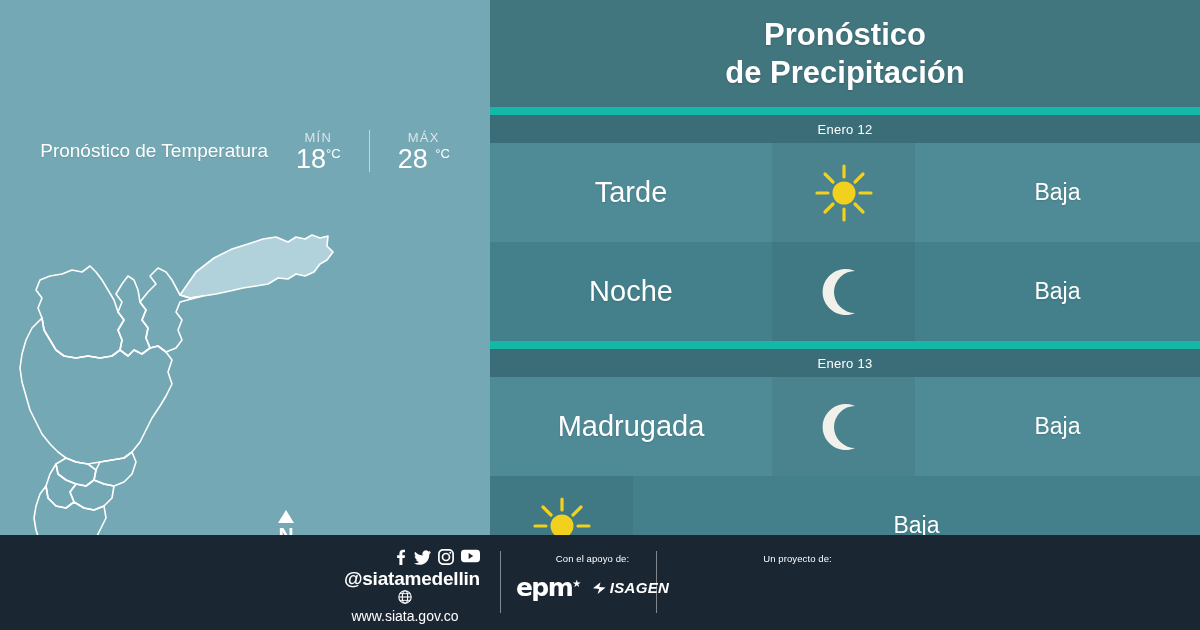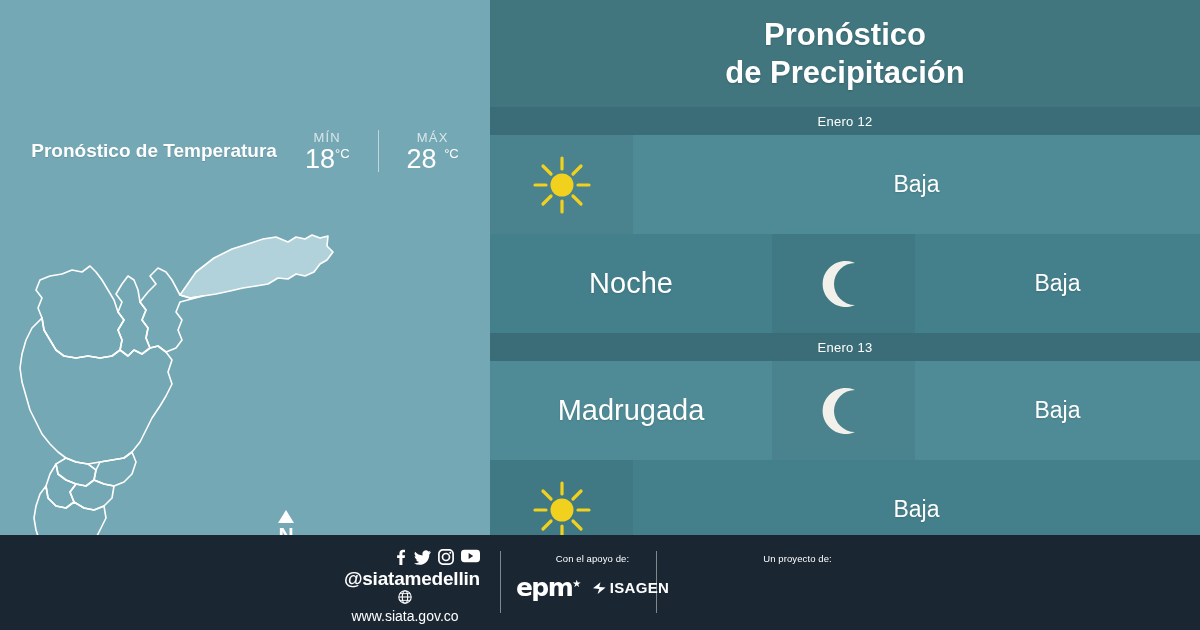--- a/index.html
+++ b/index.html
@@ -43,21 +43,21 @@
     letter-spacing: -0.5px;
   }
 
   #temp-block {
     position: absolute; left: 0; top: 118px;
     width: 490px; height: 66px;
     display: flex; align-items: center; justify-content: center;
     gap: 28px;
   }
   #temp-title {
-    color: #ffffff; font-size: 19px; font-weight: bold;
+    color: #ffffff; font-size: 19px; font-weight: normal;
     line-height: 1.25; text-align: right;
     text-shadow: 0 1px 1px rgba(0,0,0,0.12);
   }
   .temp-col { text-align: center; }
   .temp-label {
     color: rgba(255,255,255,0.72);
     font-size: 13px; letter-spacing: 1.2px;
     margin-bottom: 1px;
   }
   .temp-value {
@@ -103,20 +103,21 @@
     line-height: 1.22;
     text-shadow: 0 1px 2px rgba(0,0,0,0.18);
     white-space: pre-line;
   }
   .date-band {
     height: 28px;
     background: #3a6d78;
     display: flex; align-items: center; justify-content: center;
     color: #ffffff; font-size: 13px;
     letter-spacing: 0.3px;
+    margin-top: 8px;
   }
   .fc-row {
     display: flex; height: 99px;
   }
   .fc-row.light  { background: #4f8b96; }
   .fc-row.dark   { background: #44808b; }
   .cell-label {
     width: 282px;
     display: flex; align-items: center; justify-content: center;
     color: #ffffff; font-size: 29px; font-weight: 300;
@@ -259,20 +260,21 @@
 
   <div id="right-panel">
     <div id="forecast-header">
       <div id="forecast-title">Pronóstico
 de Precipitación</div>
     </div>
 
     <div class="date-band">Enero 12</div>
 
     <div class="fc-row light">
+      <div class="cell-label">Tarde</div>
       <div class="cell-icon">
         <svg width="62" height="62" viewBox="0 0 62 62">
           <circle cx="31" cy="31" r="11.5" fill="#f2d01e"></circle>
           <g stroke="#f2d01e" stroke-width="3.2" stroke-linecap="round">
             <line x1="31" y1="4" x2="31" y2="15"></line>
             <line x1="31" y1="47" x2="31" y2="58"></line>
             <line x1="4" y1="31" x2="15" y2="31"></line>
             <line x1="47" y1="31" x2="58" y2="31"></line>
             <line x1="12" y1="12" x2="20" y2="20"></line>
             <line x1="42" y1="42" x2="50" y2="50"></line>
@@ -358,21 +360,21 @@
         <span>www.siata.gov.co</span>
       </div>
     </div>
 
     <div class="foot-divider" style="left:500px;"></div>
 
     <div id="support-block">
       <div class="foot-caption">Con el apoyo de:</div>
       <div class="logo-row">
         <div id="epm-text"><span>epm</span><span class="star">★</span></div>
-        <div style="display:flex;align-items:center;gap:3px;">
+        <div style="display:flex;align-items:center;gap:3px;font-style:italic;">
           <svg width="15" height="14" viewBox="0 0 15 14">
             <path d="M1 7.2 L8.5 1.2 L7.2 6 L13.6 6.6 L5.6 13 L7.2 8 Z" fill="#ffffff"></path>
           </svg>
           <span id="isagen-text">ISAGEN</span>
         </div>
       </div>
     </div>
 
     <div class="foot-divider" style="left:656px;"></div>
 

